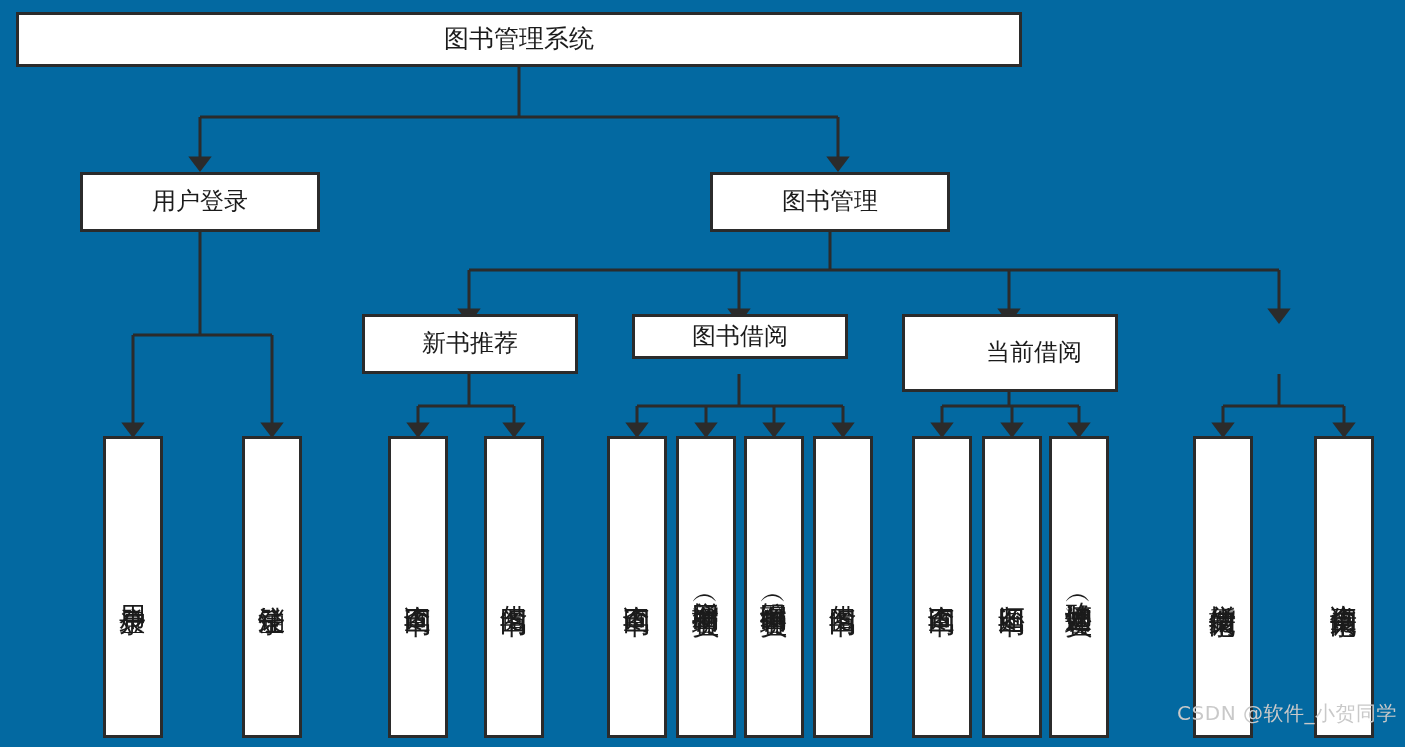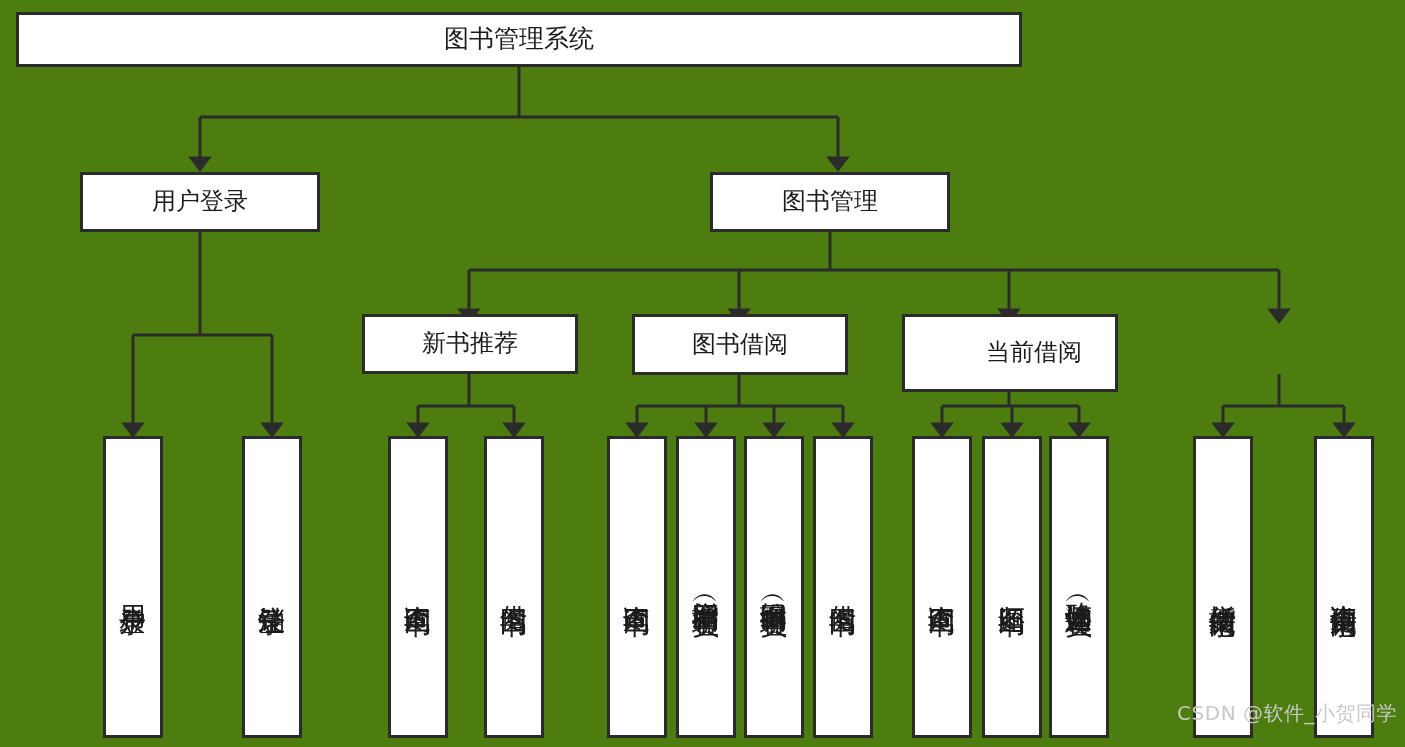--- a/index.html
+++ b/index.html
@@ -7,21 +7,21 @@
     padding: 0;
     background: #ffffff;
   }
   body {
     font-family: "DejaVu Sans", "Liberation Sans", sans-serif;
   }
   #canvas {
     position: relative;
     width: 1405px;
     height: 747px;
-    background: #4d7c0f;
+    background: #0369a1;
     overflow: hidden;
   }
   #svg-connectors {
     position: absolute;
     left: 0;
     top: 0;
     width: 1405px;
     height: 747px;
   }
   .node {
@@ -130,21 +130,21 @@
   <div class="node branch-node" style="left:80px; top:172px; width:240px; height:60px;">
     <span class="node-label">用户登录</span>
   </div>
   <div class="node branch-node" style="left:362px; top:314px; width:216px; height:60px;">
     <span class="node-label">新书推荐</span>
   </div>
 
   <div class="node branch-node" style="left:710px; top:172px; width:240px; height:60px;">
     <span class="node-label">图书管理</span>
   </div>
-  <div class="node branch-node" style="left:632px; top:314px; width:216px; height:61px;">
+  <div class="node branch-node" style="left:632px; top:314px; width:216px; height:45px;">
     <span class="node-label">图书借阅</span>
   </div>
   <div class="node branch-node" style="left:902px; top:314px; width:216px; height:78px;padding-left:48px;">
     <span class="node-label">当前借阅</span>
   </div>
 
   <div class="node leaf-node" style="left:103px; top:436px; width:60px; height:302px;">
     <span class="node-label">用户登录</span>
   </div>
   <div class="node leaf-node" style="left:242px; top:436px; width:60px; height:302px;">

